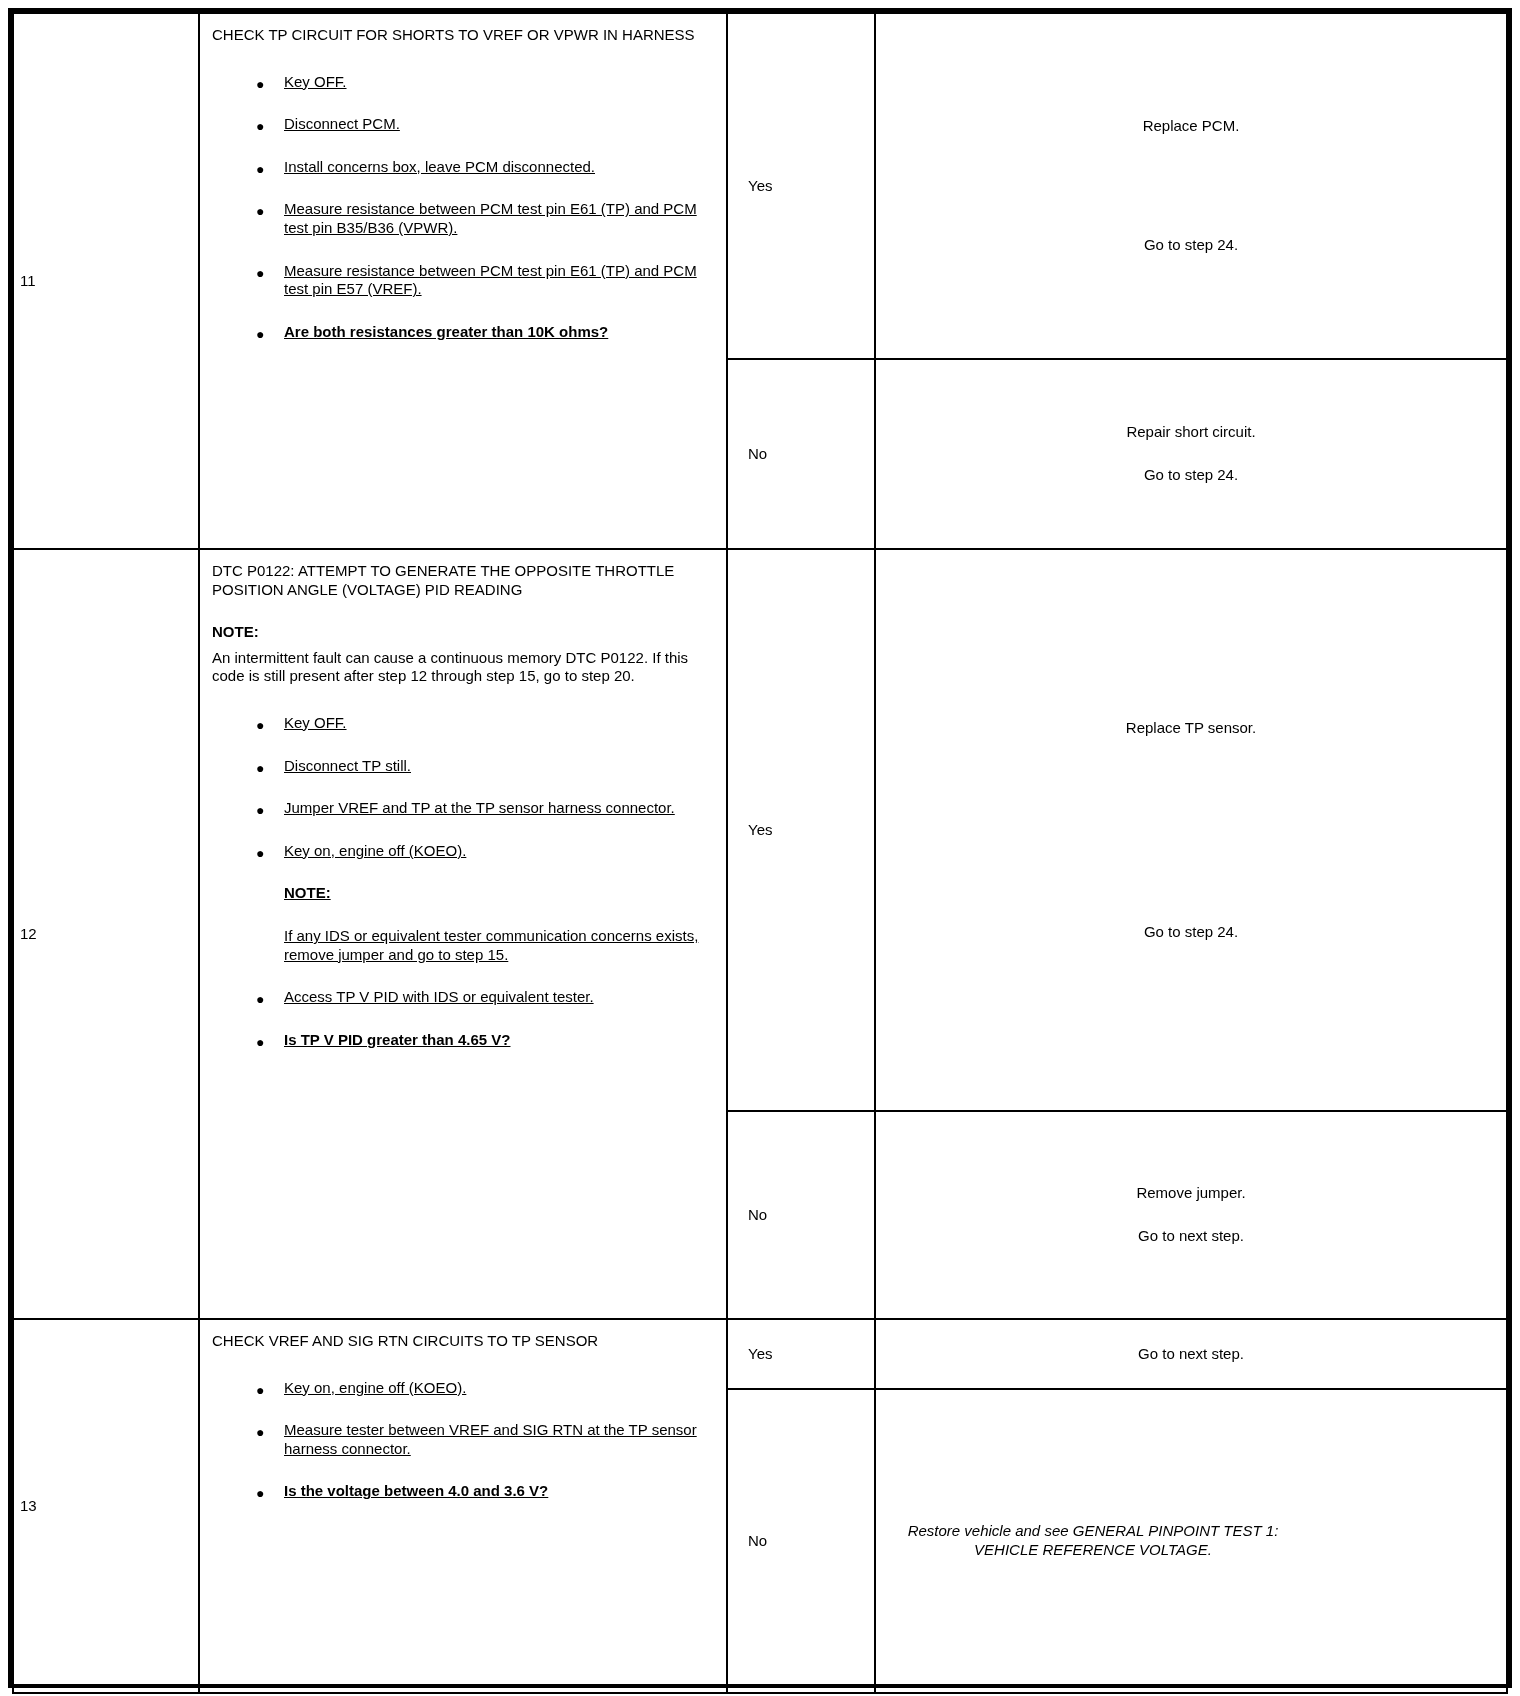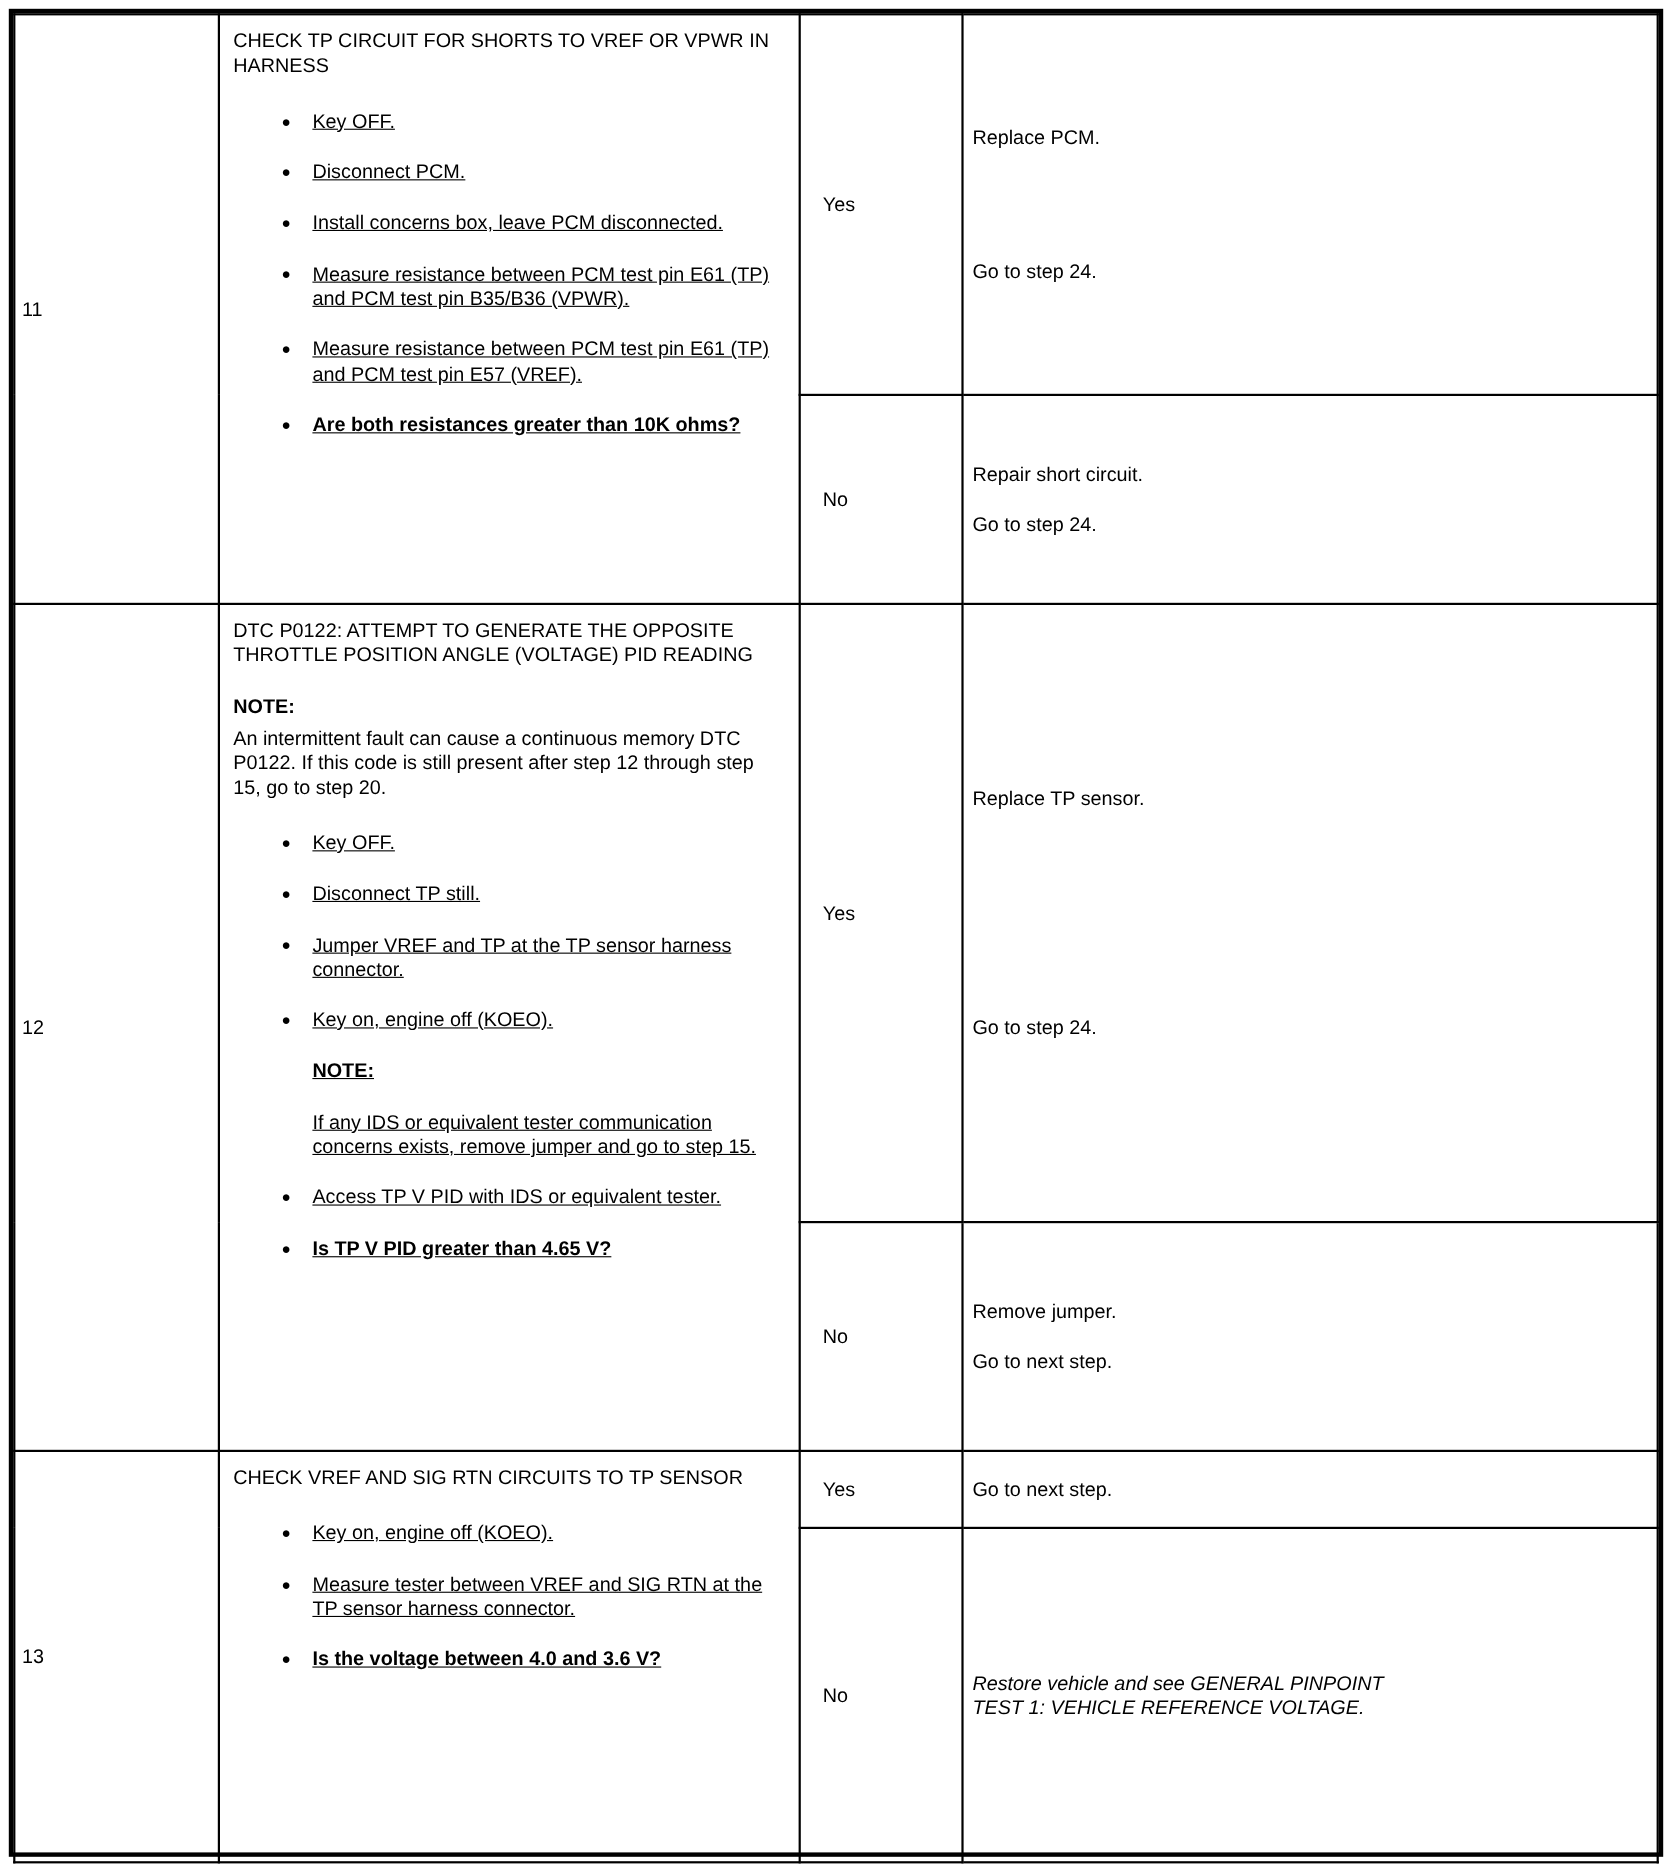--- a/index.html
+++ b/index.html
@@ -21,21 +21,21 @@
     height: 100%;
   }
   table.pinpoint {
     border-collapse: collapse;
     width: 100%;
     height: 100%;
     table-layout: fixed;
   }
   td {
     border: 2px solid #000;
-    font-size: 18px;
+    font-size: 15px;
     line-height: 1.24;
     vertical-align: middle;
     padding: 6px 8px;
     box-sizing: border-box;
     overflow: hidden;
   }
   td.step {
     vertical-align: middle;
     padding-left: 6px;
   }
@@ -67,21 +67,21 @@
     position: absolute;
     left: 44px;
     top: 3px;
     font-size: 14px;
   }
   ul.bullets li.bold { font-weight: bold; }
 
   .sub-note { font-weight: bold; margin-top: 24px; }
   .sub-para { margin-top: 24px; }
 
-  td.action p { margin: 0; }
+  td.action p { margin: 0; text-align: center; }
   td.action p + p { margin-top: 24px; }
   td.action.gap-md p + p { margin-top: 100px; }
   td.action.gap-lg p + p { margin-top: 185px; }
   td.action p.narrow { max-width: 418px; font-style: italic; }
 
   tr.h1y { height: 346px; }
   tr.h1n { height: 190px; }
   tr.h2y { height: 562px; }
   tr.h2n { height: 208px; }
   tr.h3y { height: 70px;  }

